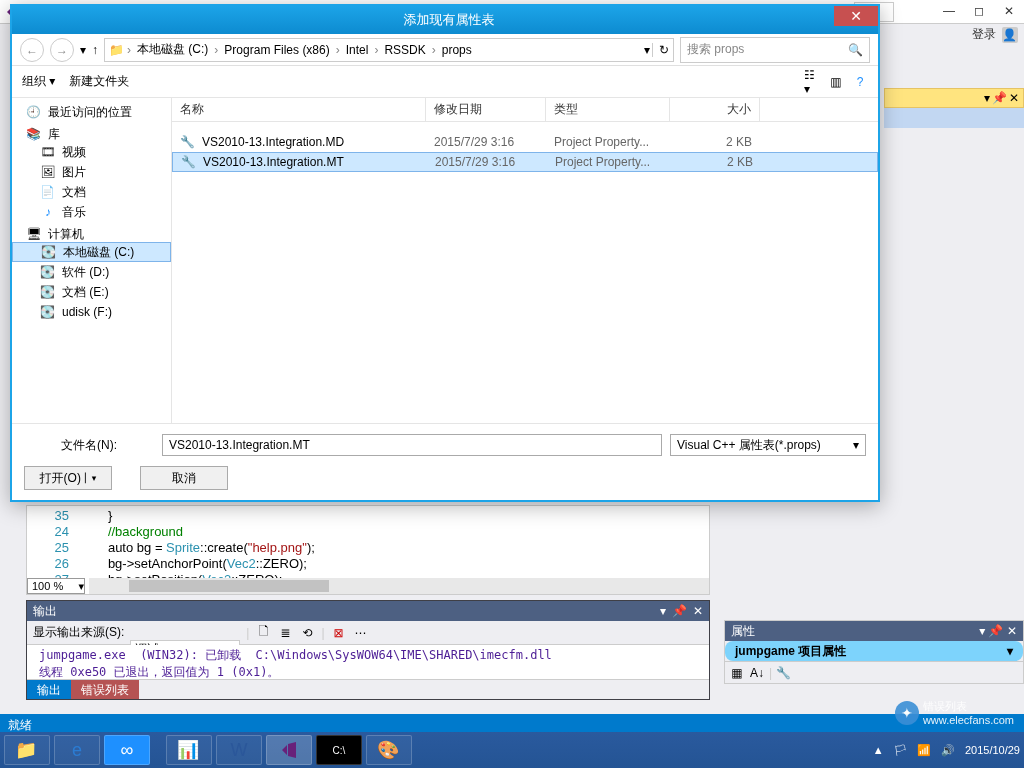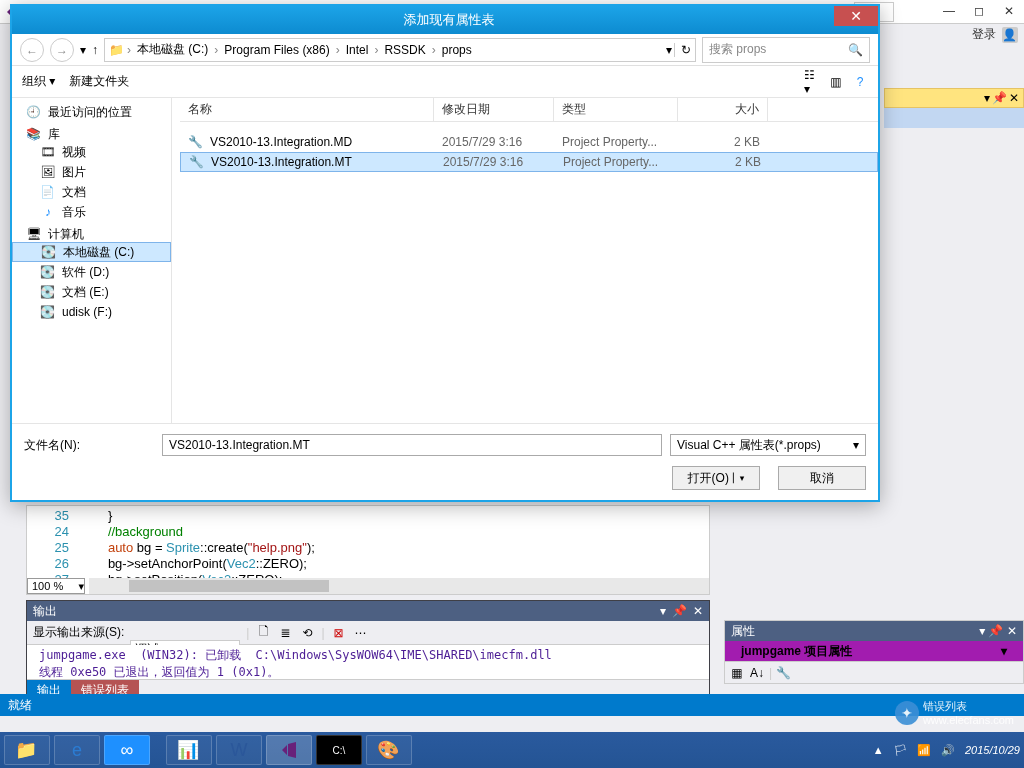--- a/index.html
+++ b/index.html
@@ -12,21 +12,21 @@
 .win-controls { display: flex; gap: 0; position: absolute; right: 0; top: 0; }
 .win-btn { width: 30px; height: 22px; display: flex; align-items: center; justify-content: center; color: #333; }
 .login-area { position: absolute; right: 6px; top: 26px; display: flex; align-items: flex-end; gap: 6px; font-size: 12px; color: #333; }
 .vs-yellow-bar { position: absolute; top: 88px; left: 884px; right: 0; height: 20px; background: #ffe47f; border: 1px solid #e5c365; display: flex; align-items: center; justify-content: flex-end; padding-right: 4px; gap: 2px; }
 .vs-blue-bar { position: absolute; top: 108px; left: 884px; right: 0; height: 20px; background: #c2d7f2; }
 
 
 .code-area { position: absolute; left: 26px; top: 505px; width: 684px; height: 90px; background: #fff; border: 1px solid #ccc; display: flex; }
 .line-numbers { width: 50px; background: #fff; color: #2b91af; text-align: right; padding: 2px 8px 2px 2px; font-family: Consolas, monospace; font-size: 13px; line-height: 16px; }
 .code-text { flex: 1; font-family: Consolas, monospace; font-size: 13px; line-height: 16px; padding: 2px; white-space: pre; overflow: hidden; }
-.code-kw { color: #c2410c; }
+.code-kw { color: #000000; }
 .code-comment { color: #008000; }
 .code-type { color: #2b91af; }
 .code-str { color: #a31515; }
 .zoom-box { position: absolute; bottom: 0; left: 0; width: 58px; height: 16px; border: 1px solid #999; font-size: 11px; display: flex; align-items: center; padding-left: 4px; background: #fff; }
 .hscroll { position: absolute; bottom: 0; left: 62px; right: 0; height: 16px; background: #e8e8e8; }
 .hscroll-thumb { position: absolute; left: 40px; width: 200px; top: 2px; bottom: 2px; background: #c2c2c2; }
 
 
 .output-panel { position: absolute; left: 26px; top: 600px; width: 684px; height: 100px; background: #fff; border: 1px solid #3f3f46; display: flex; flex-direction: column; }
 .panel-title { background: #4d6082; color: #fff; height: 20px; display: flex; align-items: center; padding: 0 6px; gap: 6px; font-size: 12px; }
@@ -39,63 +39,63 @@
 .btab.active { background: #007acc; color: #fff; }
 .btab.err { background: #b55353; color: #fff; }
 
 
 .right-panel { position: absolute; right: 0; top: 620px; width: 300px; }
 .rtabs { height: 22px; display: flex; background: #eeeef2; font-size: 12px; }
 .rtab { padding: 2px 6px; border-right: 1px solid #ccc; }
 .rtab.active { background: #fff; }
 .prop-panel { background: #eeeef2; border: 1px solid #ccc; }
 .prop-title { background: #4d6082; color: #fff; height: 20px; display: flex; align-items: center; padding: 0 6px; font-size: 12px; }
-.prop-row { height: 20px; padding: 2px 16px; font-weight: bold; background: #a21caf; display: flex; align-items: center; gap: 6px; }
+.prop-row { height: 20px; padding: 2px 10px; font-weight: bold; background: #7dd3fc; display: flex; align-items: center; gap: 6px; border-radius: 8px; }
 .prop-tools { height: 22px; display: flex; align-items: center; gap: 4px; padding: 0 4px; background: #eeeef2; border-top: 1px solid #ccc; }
 
 
-.status-bar { position: absolute; bottom: 52px; left: 0; right: 0; height: 22px; background: #007acc; color: #fff; display: flex; align-items: center; padding: 0 8px; font-size: 12px; }
+.status-bar { position: absolute; bottom: 32px; left: 0; right: 0; height: 22px; background: #007acc; color: #fff; display: flex; align-items: center; padding: 0 8px; font-size: 12px; }
 
 
 .taskbar { position: absolute; bottom: 0; left: 0; right: 0; height: 36px; background: linear-gradient(#2a5a9e, #245494); display: flex; align-items: center; padding: 0 4px; gap: 4px; }
 .task-item { width: 46px; height: 30px; display: flex; align-items: center; justify-content: center; color: #fff; font-size: 18px; border: 1px solid rgba(255,255,255,0.2); border-radius: 2px; background: rgba(255,255,255,0.05); }
 .task-item.active { background: rgba(255,255,255,0.2); }
 .task-right { margin-left: auto; display: flex; align-items: center; gap: 10px; color: #fff; font-size: 11px; }
-.clock { text-align: center; line-height: 13px; font-style: italic; }
+.clock { text-align: center; line-height: 13px; }
 
 
 .dialog { position: absolute; left: 10px; top: 4px; width: 870px; height: 498px; background: #fff; border: 2px solid #1ca4e8; box-shadow: 0 4px 20px rgba(0,0,0,0.3); display: flex; flex-direction: column; }
 .dlg-title { height: 28px; background: linear-gradient(#1ca4e8, #0d8bd0); color: #fff; display: flex; align-items: center; padding-left: 8px; font-size: 13px; justify-content: center; position: relative; }
 .dlg-close { position: absolute; right: 0; top: 0; width: 44px; height: 20px; background: #c75050; color: #fff; display: flex; align-items: center; justify-content: center; font-size: 14px; }
 .dlg-nav { height: 32px; display: flex; align-items: center; padding: 0 8px; gap: 6px; border-bottom: 1px solid #e0e0e0; }
 .nav-btn { width: 24px; height: 24px; border: 1px solid #ccc; border-radius: 12px; display: flex; align-items: center; justify-content: center; color: #888; }
 .breadcrumb { flex: 1; height: 24px; border: 1px solid #ccc; display: flex; align-items: center; padding: 0 4px; gap: 2px; font-size: 12px; }
 .bc-seg { padding: 0 4px; }
 .bc-sep { color: #888; }
-.search-box { width: 168px; height: 24px; border: 1px solid #ccc; display: flex; align-items: center; padding: 12px 6px; color: #888; font-size: 12px; }
+.search-box { width: 190px; height: 24px; border: 1px solid #ccc; display: flex; align-items: center; padding: 12px 6px; color: #888; font-size: 12px; }
 .dlg-toolbar { height: 32px; display: flex; align-items: center; padding: 0 10px; gap: 14px; border-bottom: 1px solid #e5e5e5; font-size: 12px; }
 .dlg-split { flex: 1; display: flex; }
 .nav-tree { width: 160px; border-right: 1px solid #e5e5e5; padding: 4px 0; font-size: 12px; overflow: hidden; }
 .tree-item { display: flex; align-items: center; gap: 6px; padding: 2px 6px 2px 14px; height: 20px; }
 .tree-item.selected { background: #cde8ff; border: 1px solid #7eb4ea; }
 .tree-lbl { white-space: nowrap; }
 .tree-header { font-weight: normal; padding-top: 6px; }
-.file-list { flex: 1; display: flex; flex-direction: column; margin-left: 8px; }
+.file-list { flex: 1; display: flex; flex-direction: column; }
 .fl-header { height: 24px; display: flex; align-items: center; border-bottom: 1px solid #e5e5e5; font-size: 12px; color: #333; }
 .fl-col { padding: 0 8px; border-right: 1px solid #e5e5e5; height: 100%; display: flex; align-items: center; }
 .col-name { width: 254px; }
 .col-date { width: 120px; }
 .col-type { width: 124px; }
 .col-size { width: 90px; text-align: left; justify-content: flex-end; }
 .fl-row { height: 20px; display: flex; align-items: center; font-size: 12px; }
 .fl-row.selected { background: #cde8ff; border: 1px solid #7eb4ea; }
 .cell { padding: 0 8px; display: flex; align-items: center; gap: 6px; }
 .dlg-footer { border-top: 1px solid #e5e5e5; padding: 10px 12px; display: flex; flex-direction: column; gap: 10px; }
 .footer-row { display: flex; align-items: center; gap: 8px; }
-.fn-label { width: 130px; text-align: left; font-size: 12px; }
+.fn-label { width: 130px; text-align: center; font-size: 12px; }
 .fn-input { flex: 1; height: 22px; border: 1px solid #aaa; padding: 0 6px; font-size: 12px; }
 .filter-sel { width: 196px; height: 22px; border: 1px solid #aaa; padding: 0 6px; font-size: 12px; display: flex; align-items: center; justify-content: space-between; }
 .dlg-btn { width: 88px; height: 24px; border: 1px solid #aaa; background: #f0f0f0; font-size: 12px; display: flex; align-items: center; justify-content: center; }
 .ico { width: 16px; height: 16px; display: inline-flex; align-items: center; justify-content: center; font-size: 12px; }
 
 .watermark { position: absolute; right: 10px; bottom: 42px; color: #fff; font-size: 11px; display: flex; align-items: center; gap: 4px; opacity: 0.9; }
 .wm-circle { width: 24px; height: 24px; border-radius: 12px; background: #3b8fd6; display: flex; align-items: center; justify-content: center; color: #fff; font-size: 14px; }
 
 svg { display: block; }
 </style>
@@ -352,21 +352,21 @@
   </div>
   <div class="dlg-footer">
     <div class="footer-row">
       <span class="fn-label">文件名(N):</span>
       <input class="fn-input" value="VS2010-13.Integration.MT" style="">
       <div class="filter-sel">
           <span>Visual C++ 属性表(*.props)</span>
           <span>▾</span>
         </div>
     </div>
-    <div class="footer-row" style="justify-content:flex-end;gap:18px">
+    <div class="footer-row" style="gap:28px">
       <div class="dlg-btn">
           <span>打开(O)</span> 
           <span style="margin-left:4px;font-size:9px">▏▾</span>
         </div>
       <div class="dlg-btn">取消</div>
     </div>
   </div>
 </div>
 
 </body></html>

